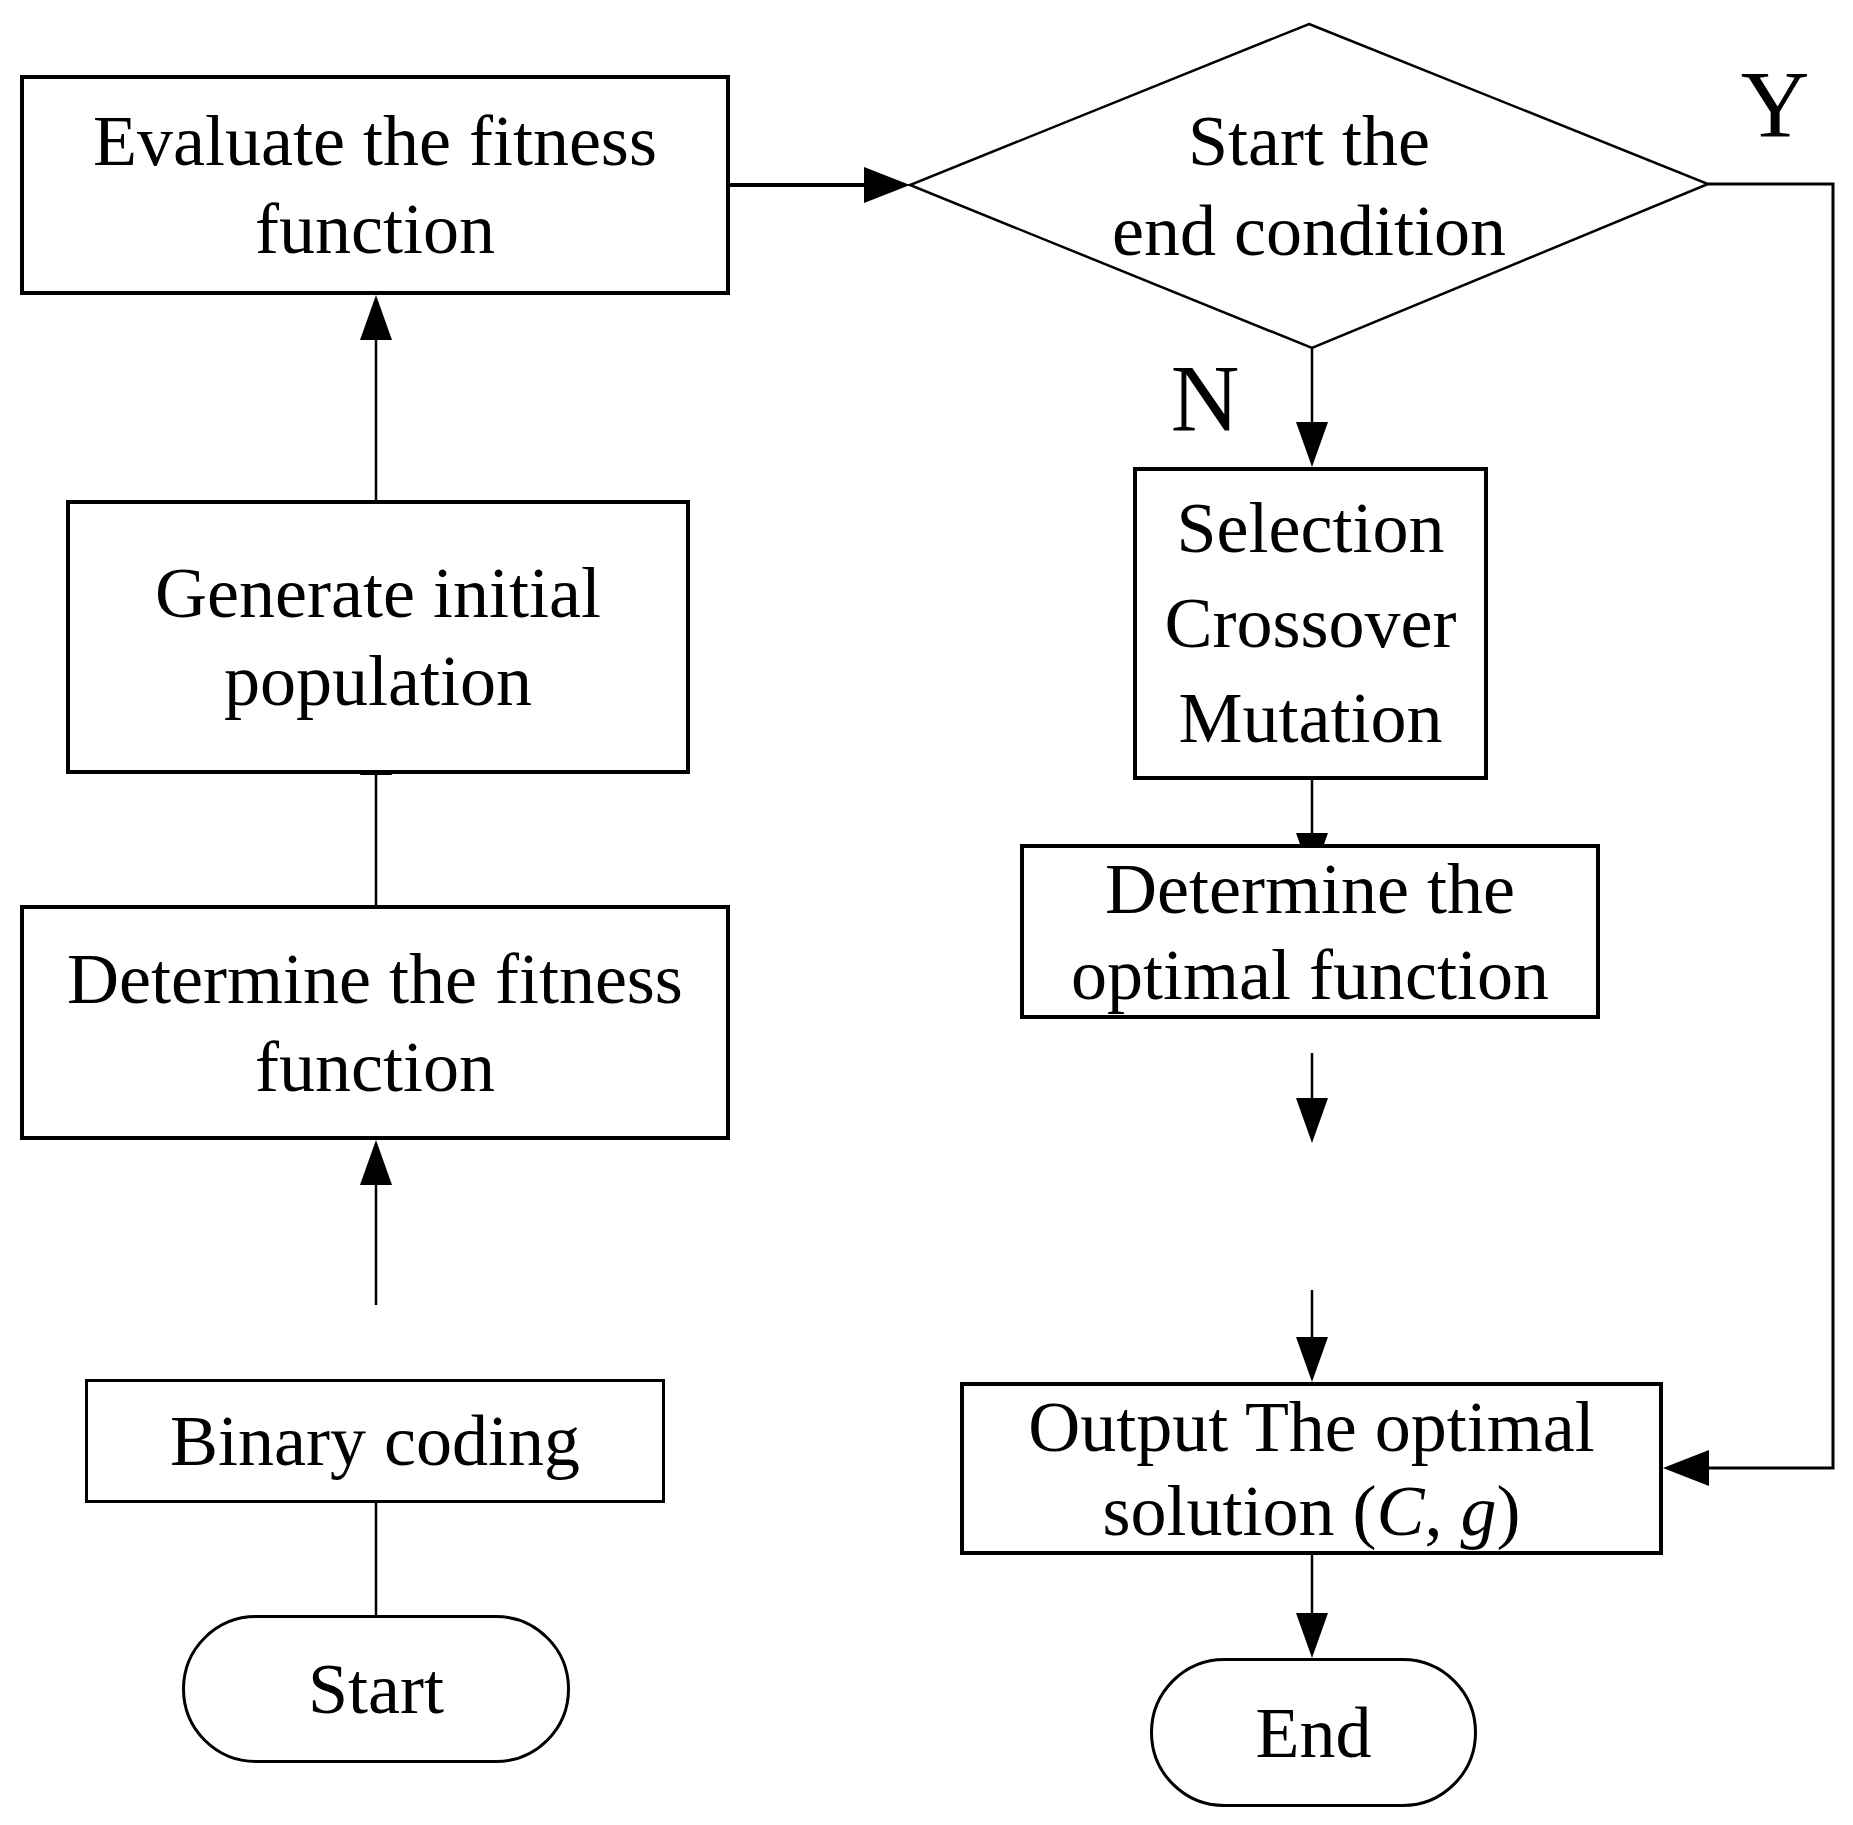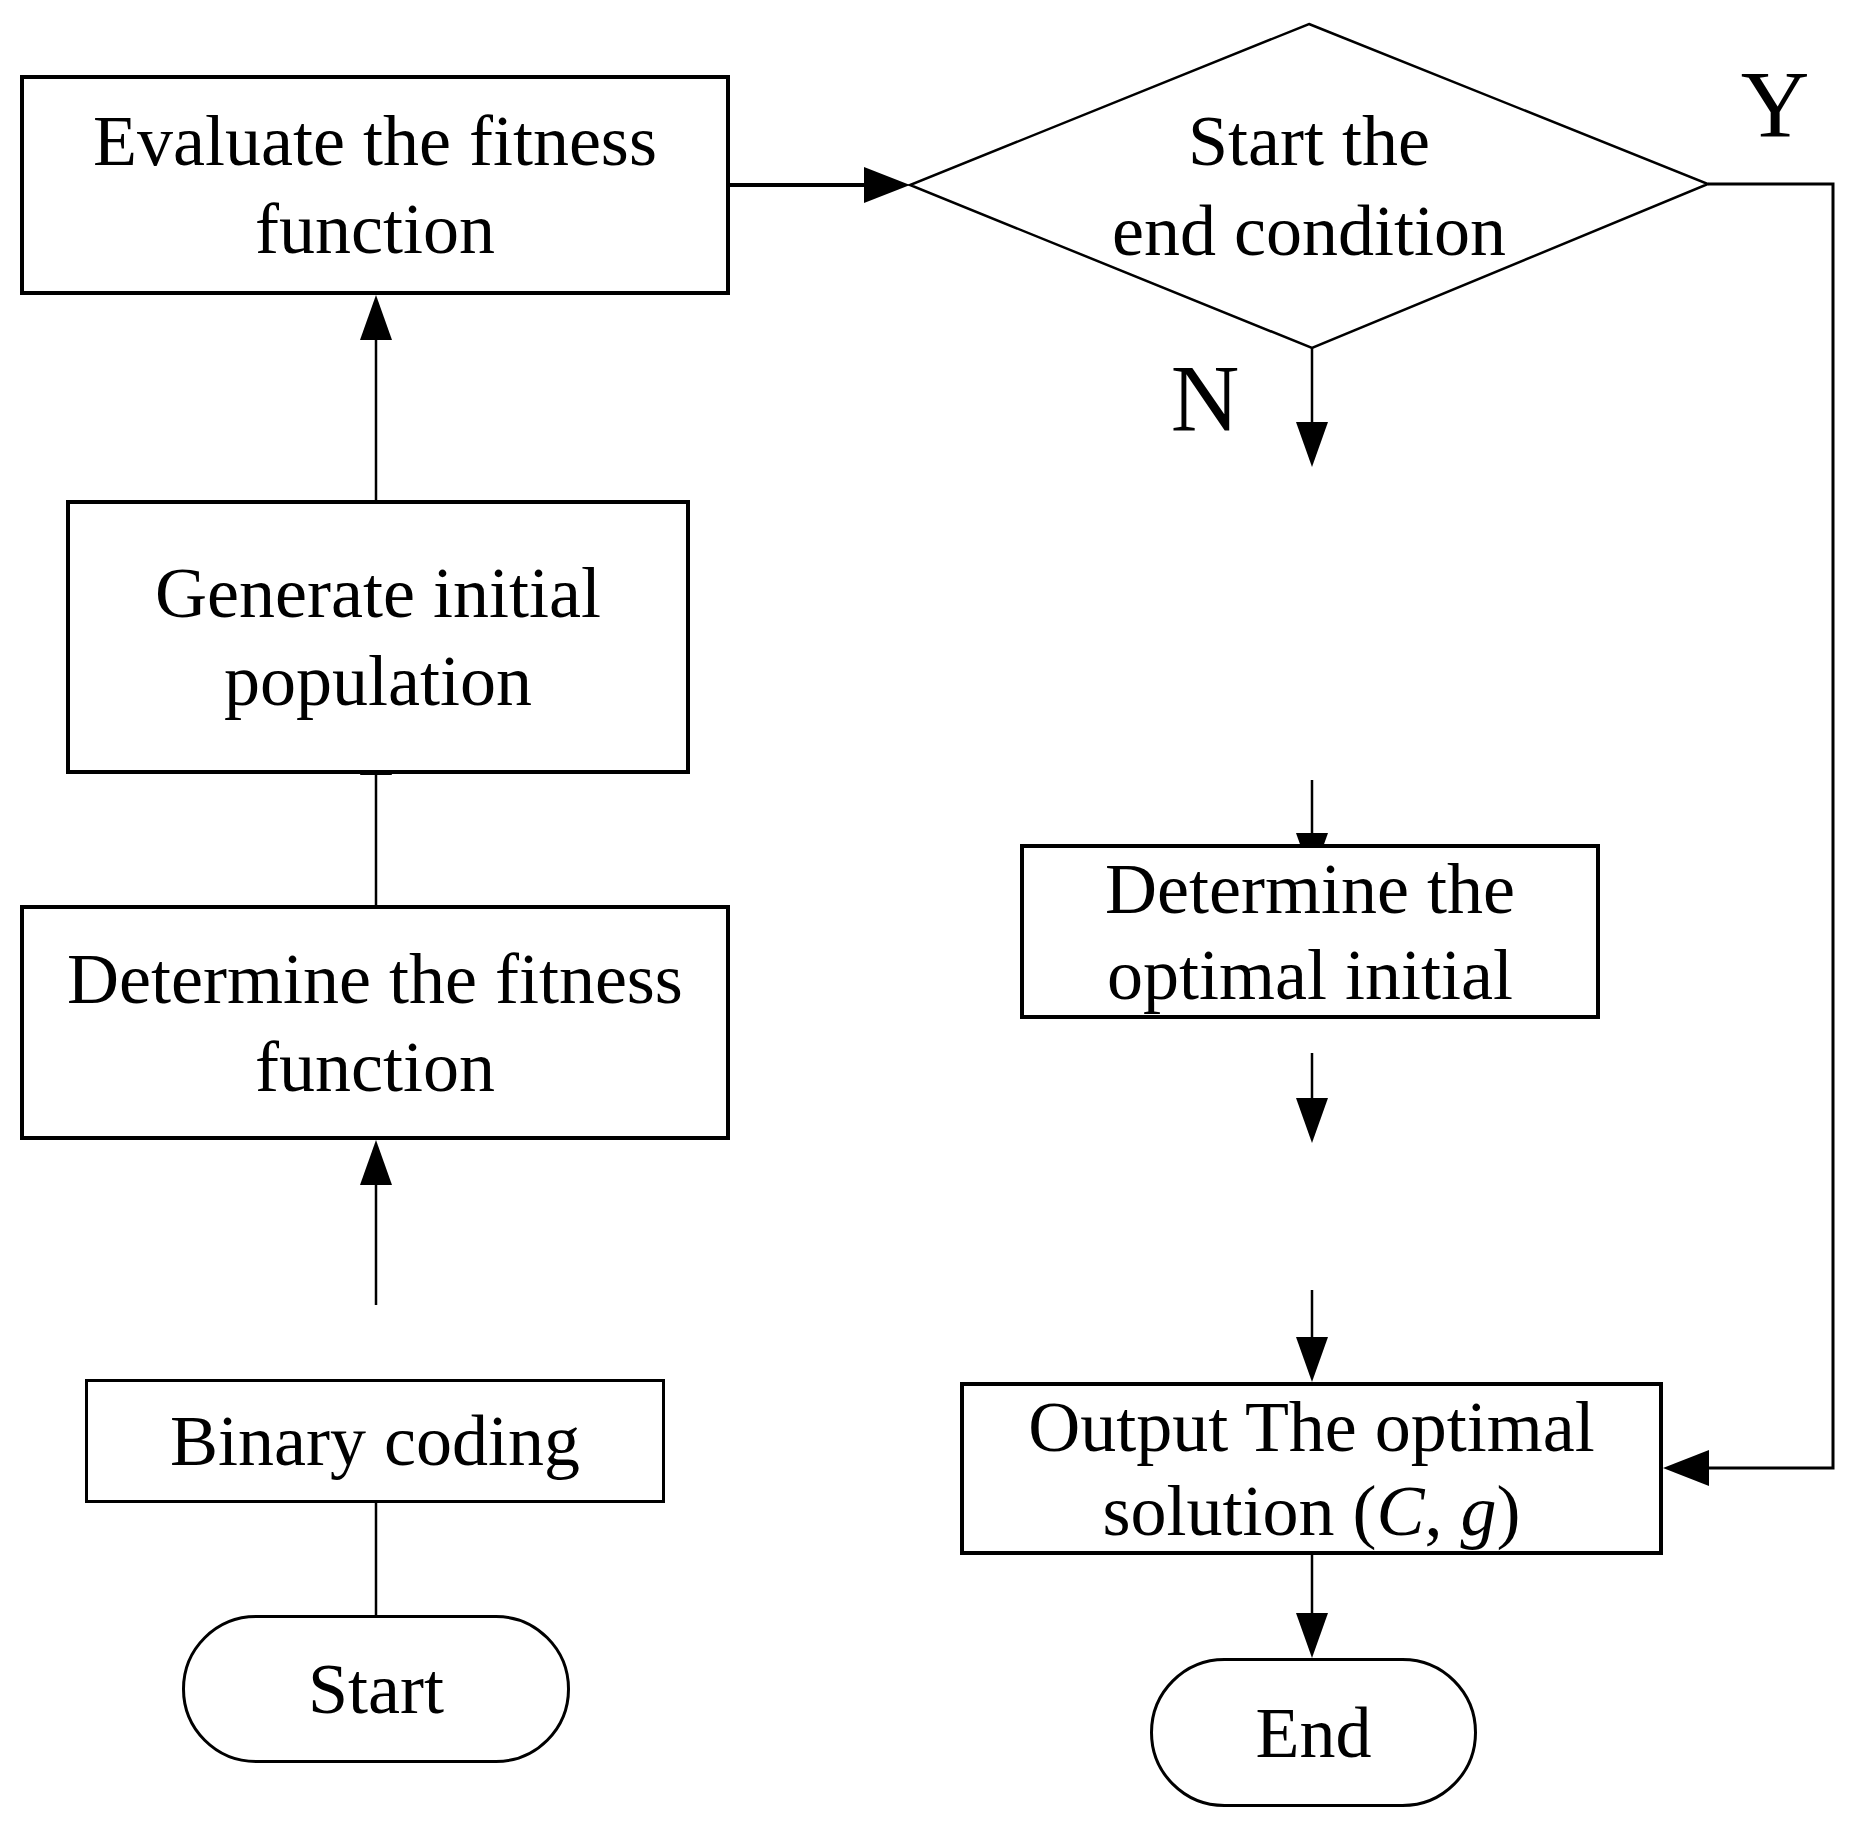--- a/index.html
+++ b/index.html
@@ -131,24 +131,29 @@
   </div>
 
   <div class="decision-text" id="diamond-text">
     <span>Start the</span>
     <span>end condition</span>
   </div>
 
   <div class="branch-label" id="label-yes">Y</div>
   <div class="branch-label" id="label-no">N</div>
 
+  <div class="node" id="box-selection">
+    <span>Selection</span>
+    <span>Crossover</span>
+    <span>Mutation</span>
+  </div>
 
   <div class="node" id="box-determine-optimal">
     <span>Determine the</span>
-    <span>optimal initial</span>
+    <span>optimal function</span>
   </div>
 
 
   <div class="node" id="box-output">
     <span>Output The optimal</span>
     <span><span>solution (</span><span class="it">C</span><span>, </span><span class="it">g</span><span>)</span></span>
   </div>
 
   <div class="node terminator" id="node-end">
     <span>End</span>

